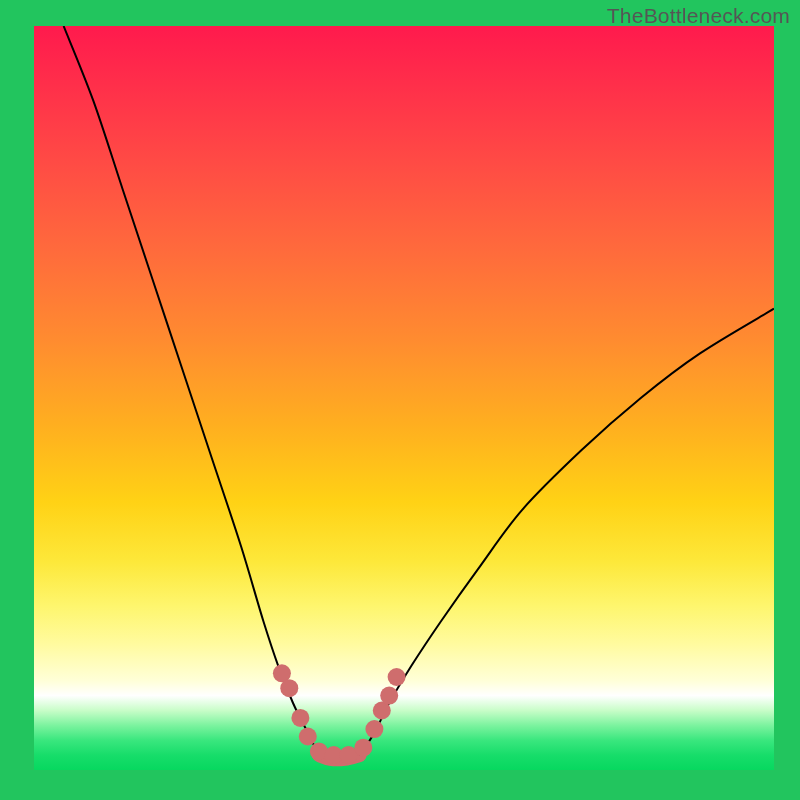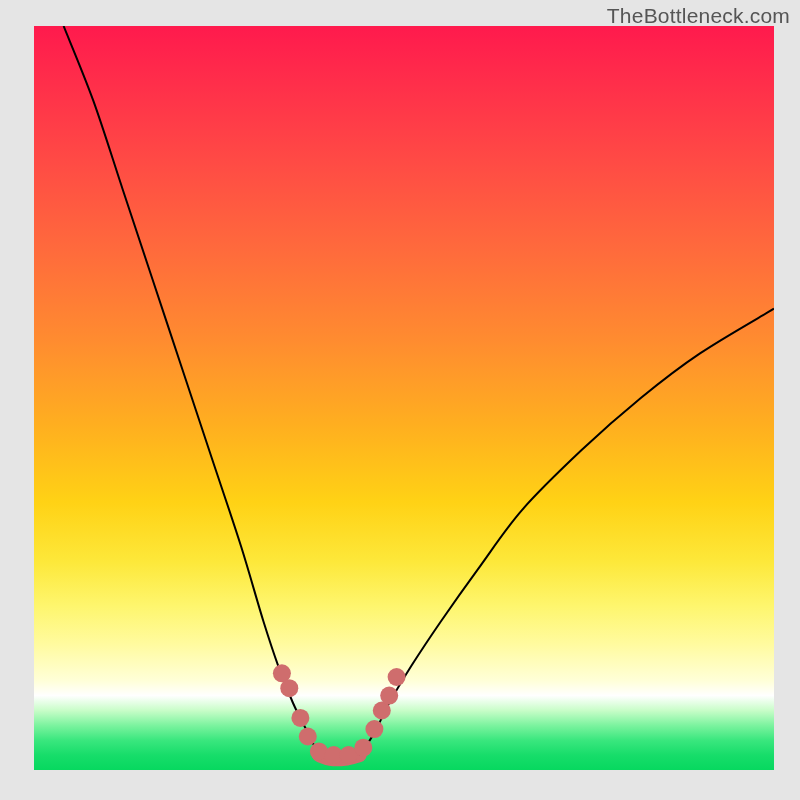--- a/index.html
+++ b/index.html
@@ -10,21 +10,21 @@
     overflow: hidden;
     background: #000;
     font-family: Arial, Helvetica, sans-serif;
   }
   .frame {
     position: absolute;
     left: 0;
     top: 0;
     width: 800px;
     height: 800px;
-    background: #e5e5e5;
+    background: #22c55e;
   }
   .plot {
     position: absolute;
     left: 34px;
     top: 26px;
     width: 740px;
     height: 744px;
     
     background: linear-gradient(to bottom,
       #ff1a4d 0%,

